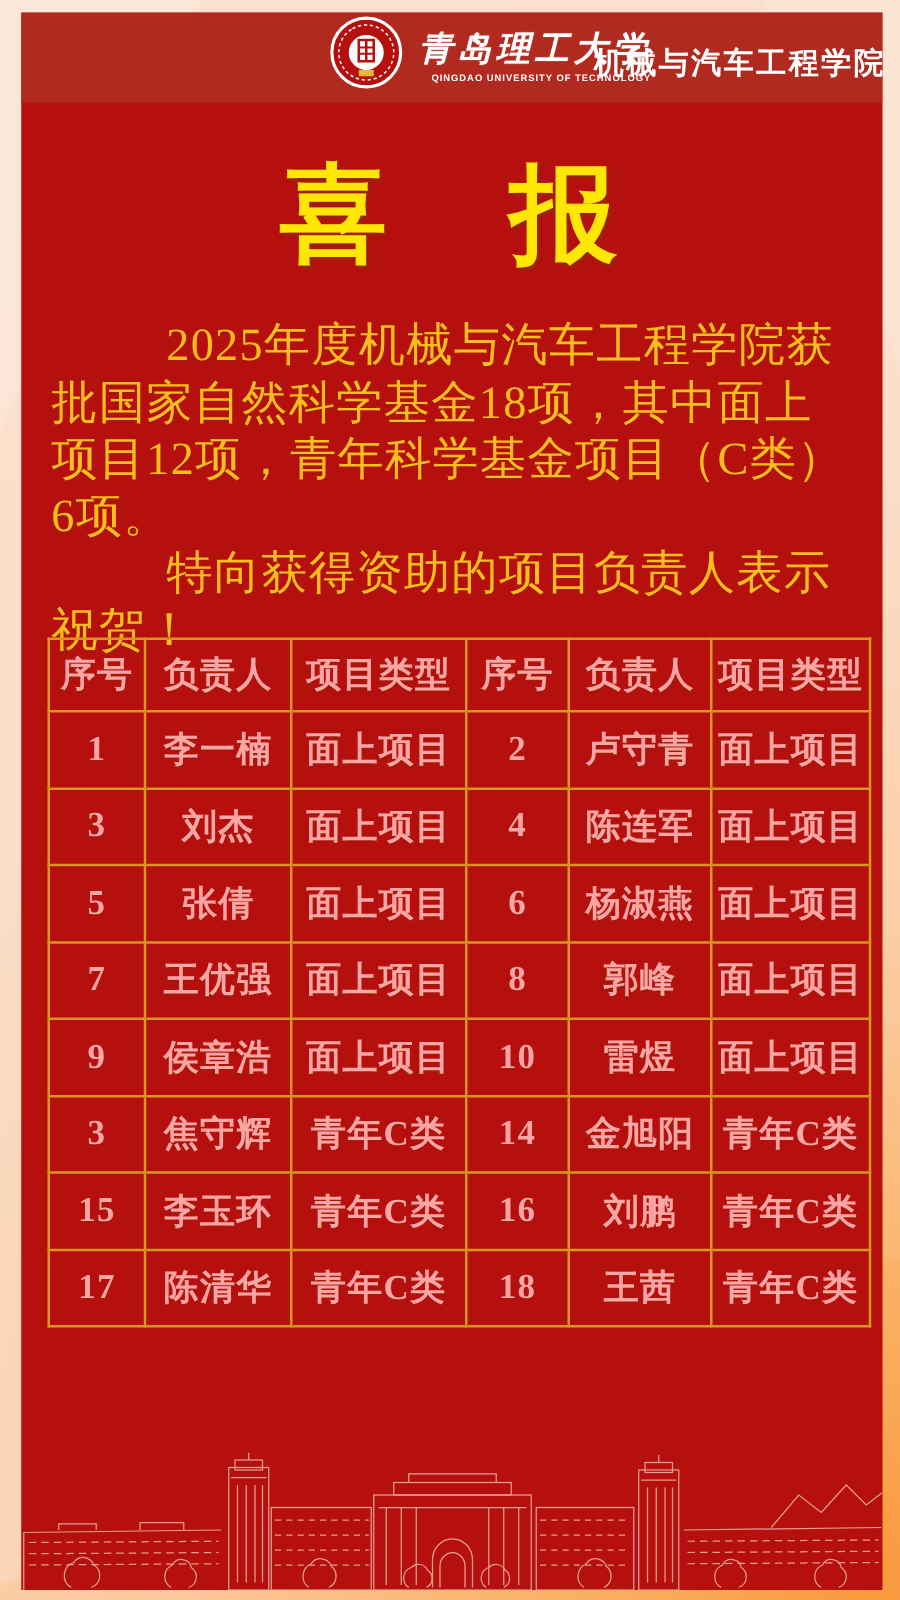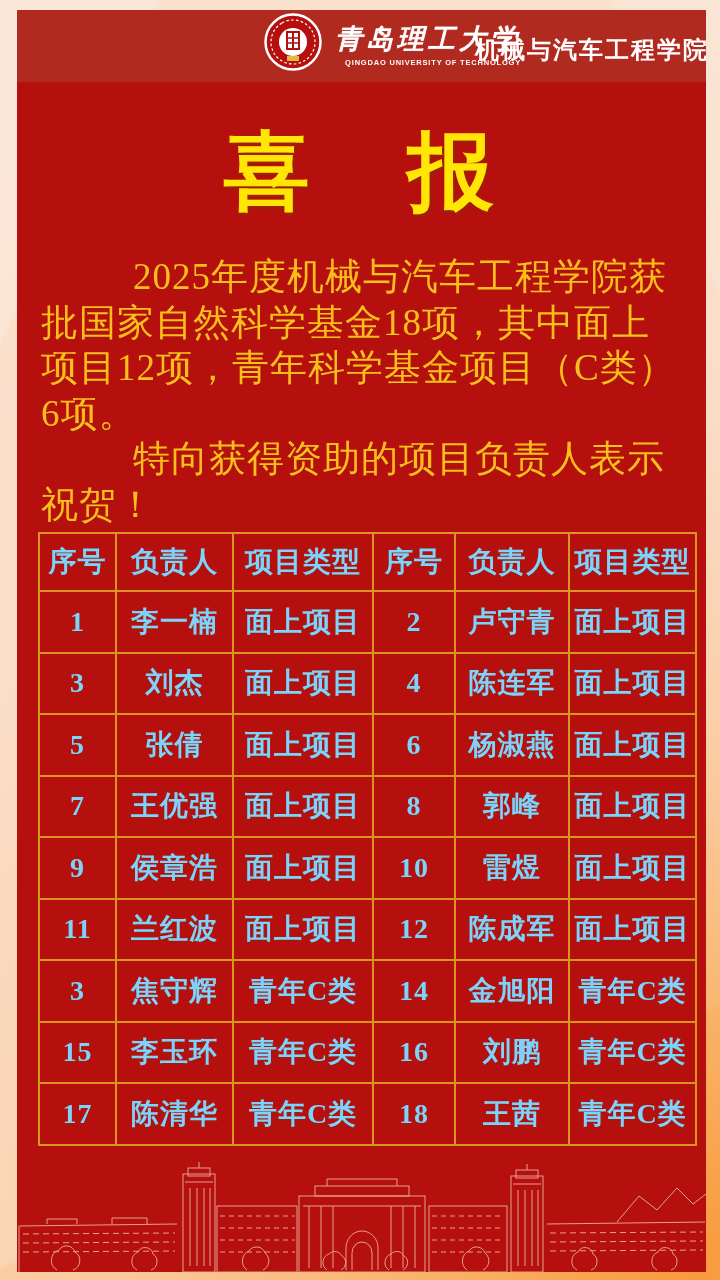--- a/index.html
+++ b/index.html
@@ -33,23 +33,23 @@
     font-size:86px;font-weight:bold;color:#ffe604;letter-spacing:6px;
     text-shadow:2px 3px 0 rgba(120,60,0,0.35);
   }
   
   .announcement{position:absolute;left:24px;top:244px;width:648px;color:#fdbd1d;}
   .ann-line{font-size:37px;line-height:45.5px;white-space:nowrap;letter-spacing:1px;
     text-shadow:0 1px 0 rgba(120,50,0,0.35);}
   .ann-line.indent{padding-left:92px;}
   
   .grant-table{
-    position:absolute;left:21px;top:522px;
+    position:absolute;left:21px;top:500px;
     border-collapse:collapse;table-layout:fixed;width:645px;
-    color:#7dd3fc;
+    color:#fca5a5;
   }
   .grant-table th,.grant-table td{
     border:2px solid #d8951f;text-align:center;vertical-align:middle;
     font-size:28px;font-weight:bold;letter-spacing:1px;
     text-shadow:0 1px 0 rgba(120,50,0,0.35);
     padding:0;overflow:hidden;
   }
   .grant-table thead tr{height:58px;}
   .grant-table tbody tr{height:61.5px;}
   .grant-table .c1{width:75px;}  .grant-table .c2{width:115px;}
@@ -140,28 +140,20 @@
         </tr>
         <tr>
           <td class="c1">9</td>
           <td class="c2">侯章浩</td>
           <td class="c3">面上项目</td>
           <td class="c4">10</td>
           <td class="c5">雷煜</td>
           <td class="c6">面上项目</td>
         </tr>
         <tr>
-          <td class="c1">11</td>
-          <td class="c2">兰红波</td>
-          <td class="c3">面上项目</td>
-          <td class="c4">12</td>
-          <td class="c5">陈成军</td>
-          <td class="c6">面上项目</td>
-        </tr>
-        <tr>
           <td class="c1">3</td>
           <td class="c2">焦守辉</td>
           <td class="c3">青年C类</td>
           <td class="c4">14</td>
           <td class="c5">金旭阳</td>
           <td class="c6">青年C类</td>
         </tr>
         <tr>
           <td class="c1">15</td>
           <td class="c2">李玉环</td>

